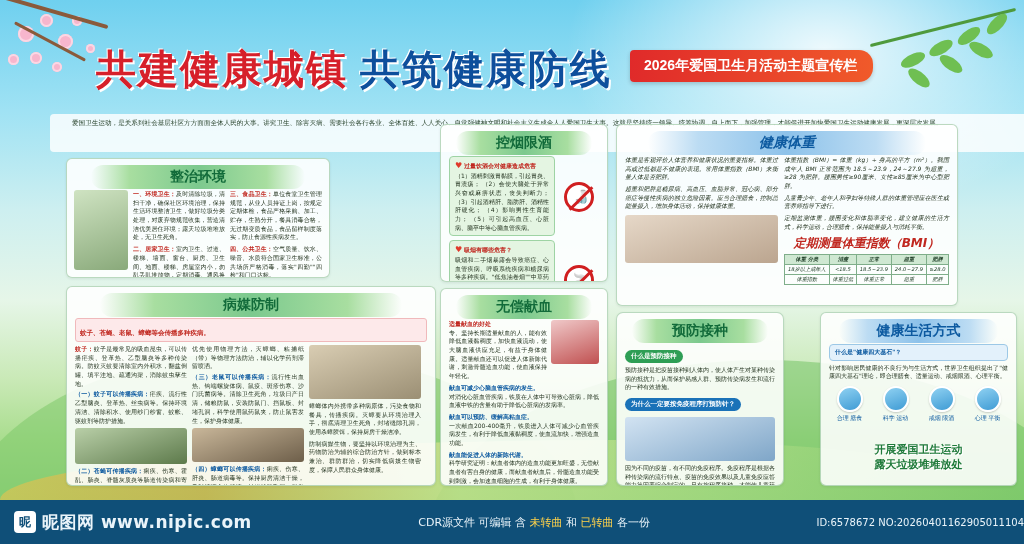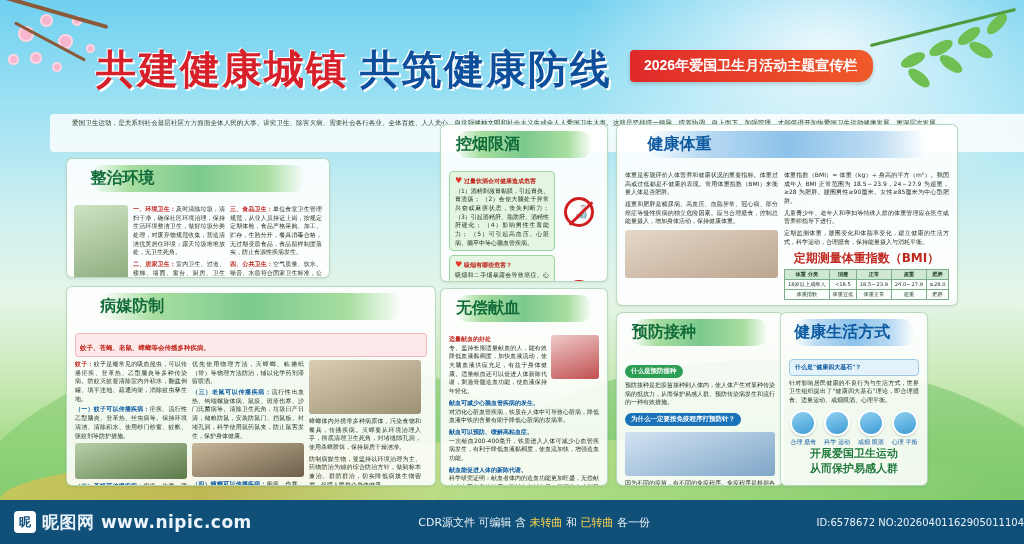--- a/index.html
+++ b/index.html
@@ -76,23 +76,24 @@
   
   .card {
     position:absolute;
     background:rgba(255,255,255,.88);
     border:1px solid rgba(120,180,130,.5);
     border-radius:6px;
     box-shadow:0 1px 3px rgba(0,0,0,.08);
     overflow:hidden;
   }
   .card-title {
-    margin:6px auto 13px;
+    margin:6px auto 1px;
     width:82%;
-    font-size:16px; font-weight:bold; color:#126b3a;
+    text-align:center;
+    font-size:14px; font-weight:bold; color:#126b3a;
     font-family:"DejaVu Sans", sans-serif;
     padding:3px 0;
     background:linear-gradient(90deg, rgba(168,222,160,0) 0%, #a8dea0 18%, #7cc98e 50%, #a8dea0 82%, rgba(168,222,160,0) 100%);
     border-radius:12px;
     position:relative;
   }
   .card-title.blue { color:#0d5aa0; background:linear-gradient(90deg, rgba(168,210,240,0) 0%, #bcdcf3 18%, #8dc2ea 50%, #bcdcf3 82%, rgba(168,210,240,0) 100%); }
   .body-txt {
     font-size:6px; line-height:1.45; color:#23331f; text-align:justify;
     font-family:"DejaVu Sans", sans-serif;
@@ -131,21 +132,21 @@
 
   
   .pill-row { display:flex; gap:5px; justify-content:center; margin-top:5px; }
   .pill { flex:1; text-align:center; font-size:6px; color:#0d5aa0; }
   .pill-circle {
     width:26px; height:26px; border-radius:50%; margin:0 auto 2px;
     background:linear-gradient(160deg,#8fd1f2,#3f9bd4);
     border:2px solid #fff; box-shadow:0 1px 2px rgba(0,0,0,.2);
   }
   .slogan {
-    margin-top:0; text-align:center; font-size:11px; font-weight:bold; color:#1f7a3a;
+    margin-top:20px; text-align:center; font-size:11px; font-weight:bold; color:#1f7a3a;
     font-family:"DejaVu Sans", sans-serif; line-height:1.35;
     text-shadow:1px 1px 0 #fff;
   }
 
   .green-box {
     background:#e4f5e2; border:1px solid #9ed3a4; border-radius:4px; padding:3px 5px;
   }
   .blue-box {
     background:#e3f1fb; border:1px solid #9cc8e6; border-radius:4px; padding:3px 5px;
   }
@@ -325,21 +326,21 @@
         <div class="body-txt bold blue-txt" style="margin-top:3px;">献血可减少心脑血管疾病的发生。</div>
         <div class="body-txt">对消化心脏血管疾病，铁质在人体中可导致心脏病，降低血液中铁的含量有助于降低心脏病的发病率。</div>
         <div class="body-txt bold blue-txt" style="margin-top:3px;">献血可以预防、缓解高粘血症。</div>
         <div class="body-txt">一次献血200-400毫升，铁质进入人体可减少心血管疾病发生，有利于降低血液黏稠度，使血流加快，增强造血功能。</div>
         <div class="body-txt bold blue-txt" style="margin-top:3px;">献血能促进人体的新陈代谢。</div>
         <div class="body-txt">科学研究证明：献血者体内的造血功能更加旺盛，无偿献血者有害自身的健康，而献血者献血后，骨髓造血功能受到刺激，会加速血细胞的生成，有利于身体健康。</div>
 
       </div>
     </div>
 
-    <div class="card" style="left:616px; top:124px; width:342px; height:182px;">
+    <div class="card" style="left:616px; top:124px; width:342px; height:182px;font-style:italic;">
       <div class="card-title blue">健康体重</div>
       <div style="display:flex; gap:6px; padding:0 8px 6px;">
         <div style="flex:1.25;">
           <div class="body-txt">体重是客观评价人体营养和健康状况的重要指标。体重过高或过低都是不健康的表现。常用体重指数（BMI）来衡量人体是否肥胖。</div>
           <div class="body-txt" style="margin-top:3px;">超重和肥胖是糖尿病、高血压、血脂异常、冠心病、部分癌症等慢性疾病的独立危险因素。应当合理膳食，控制总能量摄入，增加身体活动，保持健康体重。</div>
           <div class="photo p-body" style="width:100%;height:48px;margin-top:4px;"></div>
         </div>
         <div style="flex:1.35;">
           <div class="body-txt">体重指数（BMI）= 体重（kg）÷ 身高的平方（m²）。我国成年人 BMI 正常范围为 18.5～23.9，24～27.9 为超重，≥28 为肥胖。腰围男性≥90厘米、女性≥85厘米为中心型肥胖。</div>
           <div class="body-txt" style="margin-top:3px;">儿童青少年、老年人和孕妇等特殊人群的体重管理应在医生或营养师指导下进行。</div>
@@ -379,21 +380,21 @@
       <div class="card-title">预防接种</div>
       <div class="pad">
         <div class="qbadge">什么是预防接种</div>
         <div class="body-txt">预防接种是把疫苗接种到人体内，使人体产生对某种传染病的抵抗力，从而保护易感人群、预防传染病发生和流行的一种有效措施。</div>
         <div class="qbadge blue" style="margin-top:4px;">为什么一定要按免疫程序打预防针？</div>
         <div class="photo p-vac" style="width:100%;height:44px;margin:3px 0;"></div>
         <div class="body-txt">因为不同的疫苗，有不同的免疫程序。免疫程序是根据各种传染病的流行特点、疫苗的免疫效果以及儿童免疫应答能力等因素综合制定的。只有按程序接种，才能使儿童获得并维持有效的免疫力，减少传染病的发生。</div>
       </div>
     </div>
 
-    <div class="card" style="left:780px; top:312px; width:148px; height:174px;">
+    <div class="card" style="left:820px; top:312px; width:197px; height:174px;">
       <div class="card-title blue">健康生活方式</div>
       <div class="pad">
         <div class="blue-box">
           <div class="body-txt bold blue-txt">什么是"健康四大基石"？</div>
         </div>
         <div class="body-txt" style="margin-top:3px;">针对影响居民健康的不良行为与生活方式，世界卫生组织提出了"健康四大基石"理论，即合理膳食、适量运动、戒烟限酒、心理平衡。</div>
         <div class="pill-row">
           <div class="pill">
             <div class="pill-circle"></div>
             <span>合理
@@ -410,21 +411,21 @@
 限酒</span>
           </div>
           <div class="pill">
             <div class="pill-circle"></div>
             <span>心理
 平衡</span>
           </div>
         </div>
         <div class="slogan">
           <div>开展爱国卫生运动</div>
-          <div>从而保护易感人群</div>
+          <div>露天垃圾堆堆放处</div>
         </div>
       </div>
     </div>
 
   </div>
 
   <div class="footer">
     <div class="logo-mark">昵</div>
     <div class="logo-text">昵图网 www.nipic.com</div>
     <div class="footer-center">

